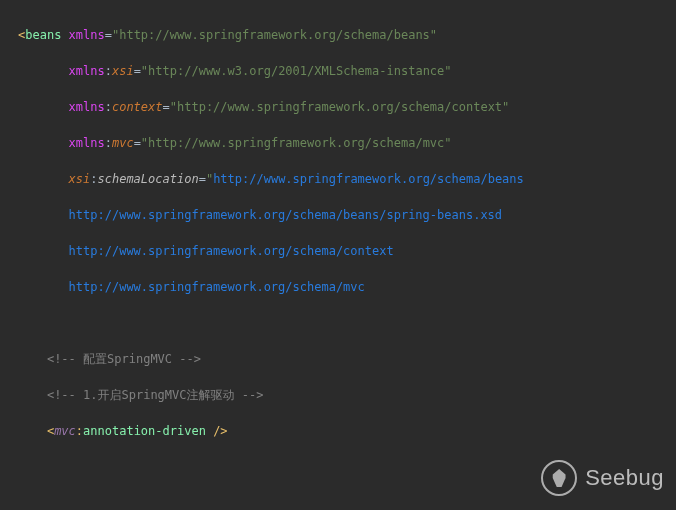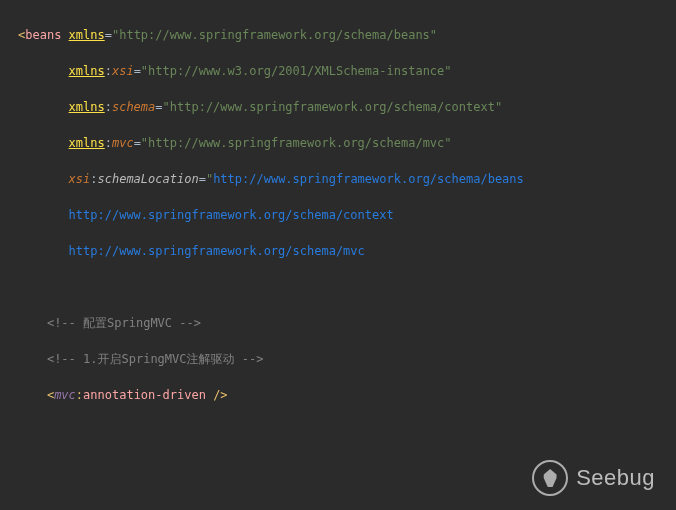--- a/index.html
+++ b/index.html
@@ -14,33 +14,33 @@
       overflow: hidden;
       position: relative;
     }
     .code-area {
       padding: 8px 0 0 18px;
       white-space: pre;
     }
     .line { display: block; }
     .punct { color: #a9b7c6; }
     .tag-bracket { color: #e8bf6a; }
-    .tag-name { color: #fca5a5; }
+    .tag-name { color: #86efac; }
     .ns { color: #cc7832; font-style: italic; text-align: right; }
     .ns-mvc { color: #9876aa; font-style: italic; }
-    .attr-name { color: #fde047; text-decoration: underline; }
+    .attr-name { color: #d946ef; }
     .attr-name-i { color: #bababa; font-style: italic; text-align: right; }
     .attr-val { color: #6a8759; }
     .attr-val-link { color: #287bde; }
     .comment { color: #808080; }
     .close-slash { color: #e8bf6a; }
     .watermark {
       position: absolute;
       bottom: 14px;
-      right: 21px;
+      right: 12px;
       display: flex;
       align-items: center;
       gap: 8px;
       opacity: 0.9;
     }
     .watermark-icon {
       width: 36px;
       height: 36px;
       border: 2px solid #bbb;
       border-radius: 50%;
@@ -63,23 +63,24 @@
       font-size: 22px;
       letter-spacing: 0.5px;
     }
   </style>
 </head>
 <body>
 
 <div class="code-area">
 <span class="line"><span class="tag-bracket">&lt;</span><span class="tag-name">beans</span> <span class="attr-name">xmlns</span><span class="punct">=</span><span class="attr-val">"</span><span class="attr-val">http://www.springframework.org/schema/beans</span><span class="attr-val">"</span></span>
 <span class="line">       <span class="attr-name">xmlns</span><span class="punct">:</span><span class="ns">xsi</span><span class="punct">=</span><span class="attr-val">"</span><span class="attr-val">http://www.w3.org/2001/XMLSchema-instance</span><span class="attr-val">"</span></span>
-<span class="line">       <span class="attr-name">xmlns</span><span class="punct">:</span><span class="ns">schema</span><span class="punct">=</span><span class="attr-val">"</span><span class="attr-val">http://www.springframework.org/schema/context</span><span class="attr-val">"</span></span>
+<span class="line">       <span class="attr-name">xmlns</span><span class="punct">:</span><span class="ns">context</span><span class="punct">=</span><span class="attr-val">"</span><span class="attr-val">http://www.springframework.org/schema/context</span><span class="attr-val">"</span></span>
 <span class="line">       <span class="attr-name">xmlns</span><span class="punct">:</span><span class="ns">mvc</span><span class="punct">=</span><span class="attr-val">"</span><span class="attr-val">http://www.springframework.org/schema/mvc</span><span class="attr-val">"</span></span>
 <span class="line">       <span class="ns">xsi</span><span class="punct">:</span><span class="attr-name-i">schemaLocation</span><span class="punct">=</span><span class="attr-val">"</span><span class="attr-val-link">http://www.springframework.org/schema/beans</span></span>
+<span class="line">       <span class="attr-val-link">http://www.springframework.org/schema/beans/spring-beans.xsd</span></span>
 <span class="line">       <span class="attr-val-link">http://www.springframework.org/schema/context</span></span>
 <span class="line">       <span class="attr-val-link">http://www.springframework.org/schema/mvc</span></span>
 <span class="line"> </span>
 <span class="line">    <span class="comment">&lt;!-- 配置SpringMVC --&gt;</span></span>
 <span class="line">    <span class="comment">&lt;!-- 1.开启SpringMVC注解驱动 --&gt;</span></span>
 <span class="line">    <span class="tag-bracket">&lt;</span><span class="ns-mvc">mvc</span><span class="tag-bracket">:</span><span class="tag-name">annotation-driven</span> <span class="close-slash">/&gt;</span></span>
 
 
 
 

